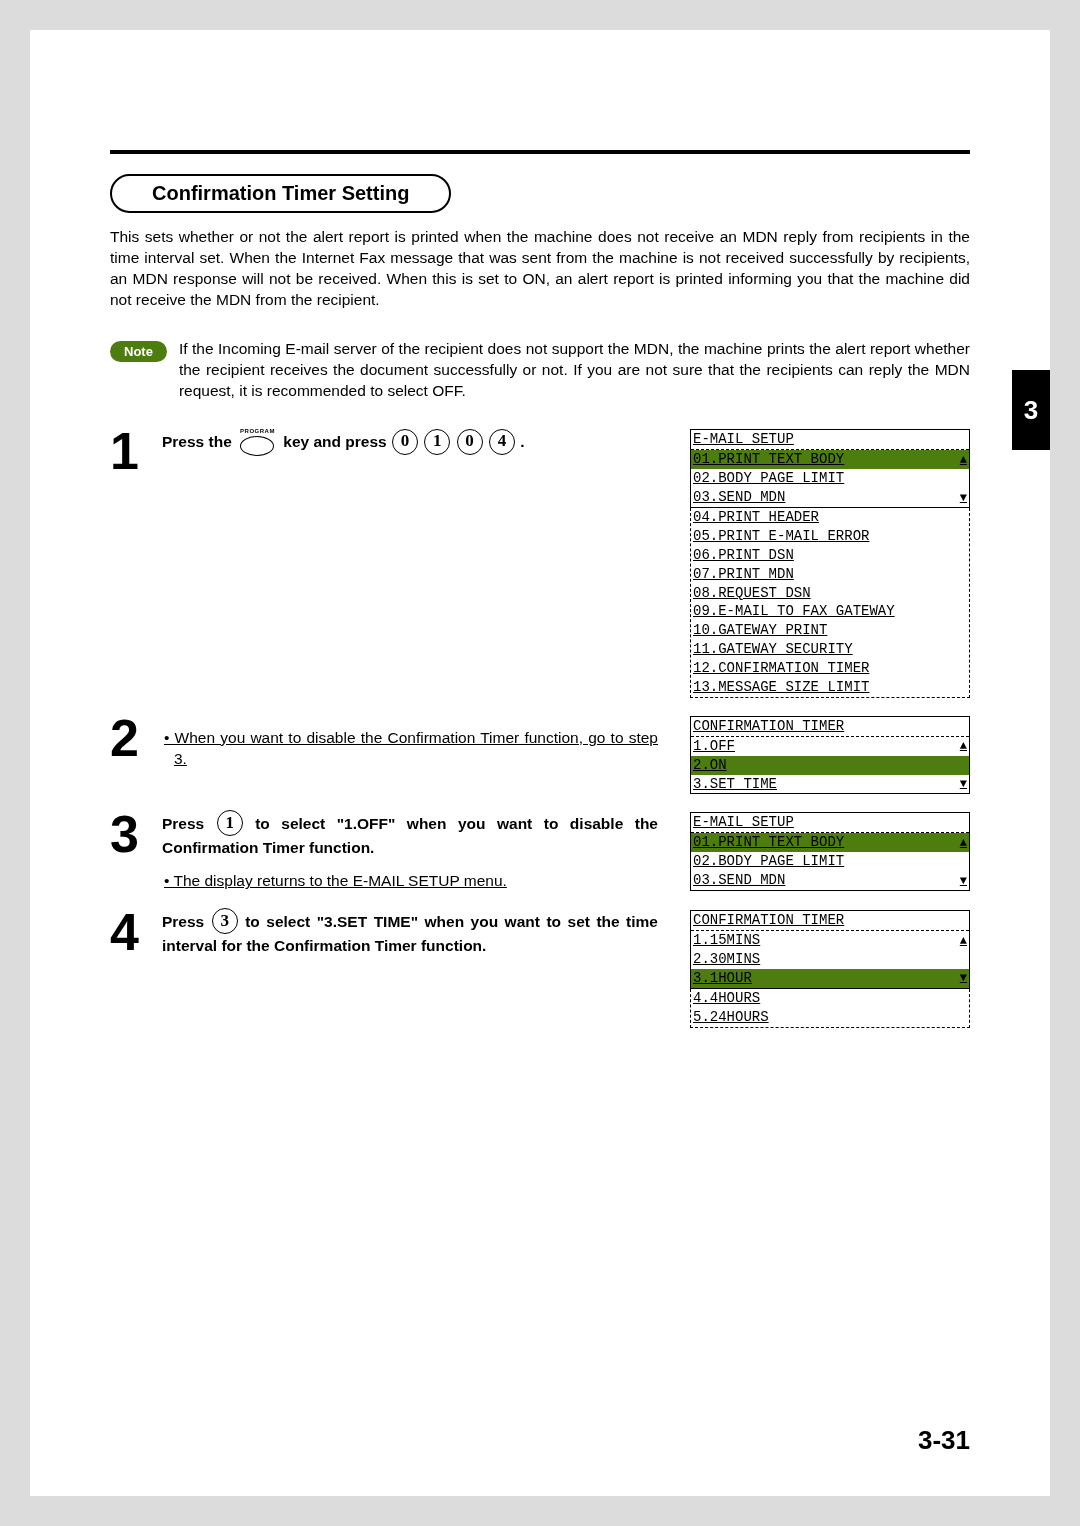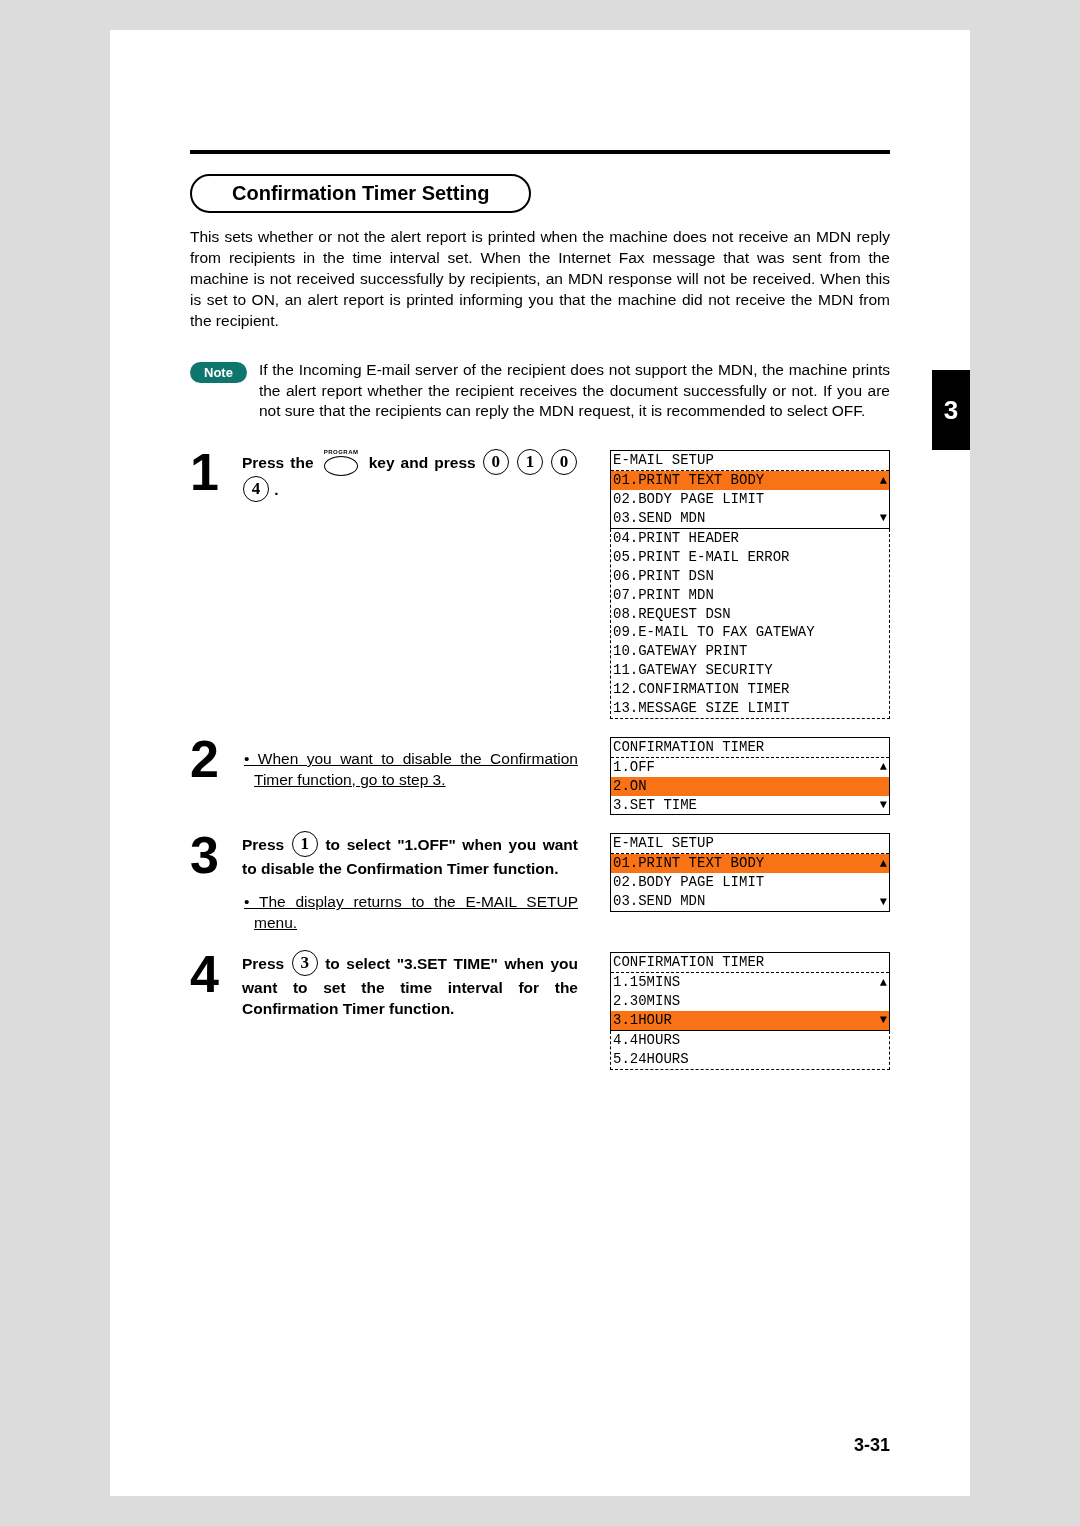--- a/index.html
+++ b/index.html
@@ -5,21 +5,21 @@
   * { box-sizing: border-box; margin: 0; padding: 0; }
   body {
     background: #dcdcdc;
     font-family: Arial, Helvetica, sans-serif;
     display: flex;
     justify-content: center;
     padding: 30px 0;
   }
   .page {
     background: #fff;
-    width: 860px;
+    width: 1020px;
     min-height: 1466px;
     position: relative;
     padding: 60px 80px 60px 80px;
   }
   .top-rule {
     border-top: 4px solid #000;
     margin: 60px 0 20px 0;
   }
   .section-title {
     display: inline-block;
@@ -36,21 +36,21 @@
     text-align: justify;
     margin-bottom: 28px;
   }
   .note-row {
     display: flex;
     align-items: flex-start;
     gap: 12px;
     margin-bottom: 28px;
   }
   .note-badge {
-    background: #0f766e;
+    background: #4d7c0f;
     color: #fff;
     border-radius: 999px;
     padding: 3px 14px;
     font-size: 13px;
     font-weight: bold;
     flex-shrink: 0;
     margin-top: 2px;
   }
   .note-text {
     font-size: 15.5px;
@@ -134,23 +134,24 @@
     line-height: 1.35;
   }
   .screen .solid {
     border-top: 1.5px solid #000;
   }
   .screen .row {
     display: flex;
     justify-content: space-between;
     align-items: center;
     padding: 0 2px;
+    text-decoration: underline;
   }
   .screen .hl {
-    background: #f97316;
+    background: #4d7c0f;
   }
   .screen .arrow {
     font-size: 12px;
     line-height: 1;
   }
   .screen .dashed-sep {
     border-top: 1.5px dashed #000;
     height: 0;
   }
   .screen .vis-block {
@@ -174,21 +175,21 @@
     font-size: 26px;
     font-weight: bold;
     display: flex;
     align-items: center;
     justify-content: center;
   }
   .page-num {
     position: absolute;
     bottom: 40px;
     right: 80px;
-    font-size: 18px;
+    font-size: 26px;
     font-weight: bold;
   }
 </style>
 </head>
 <body>
 
 <div class="page">
 
   <div class="top-rule"></div>
 

